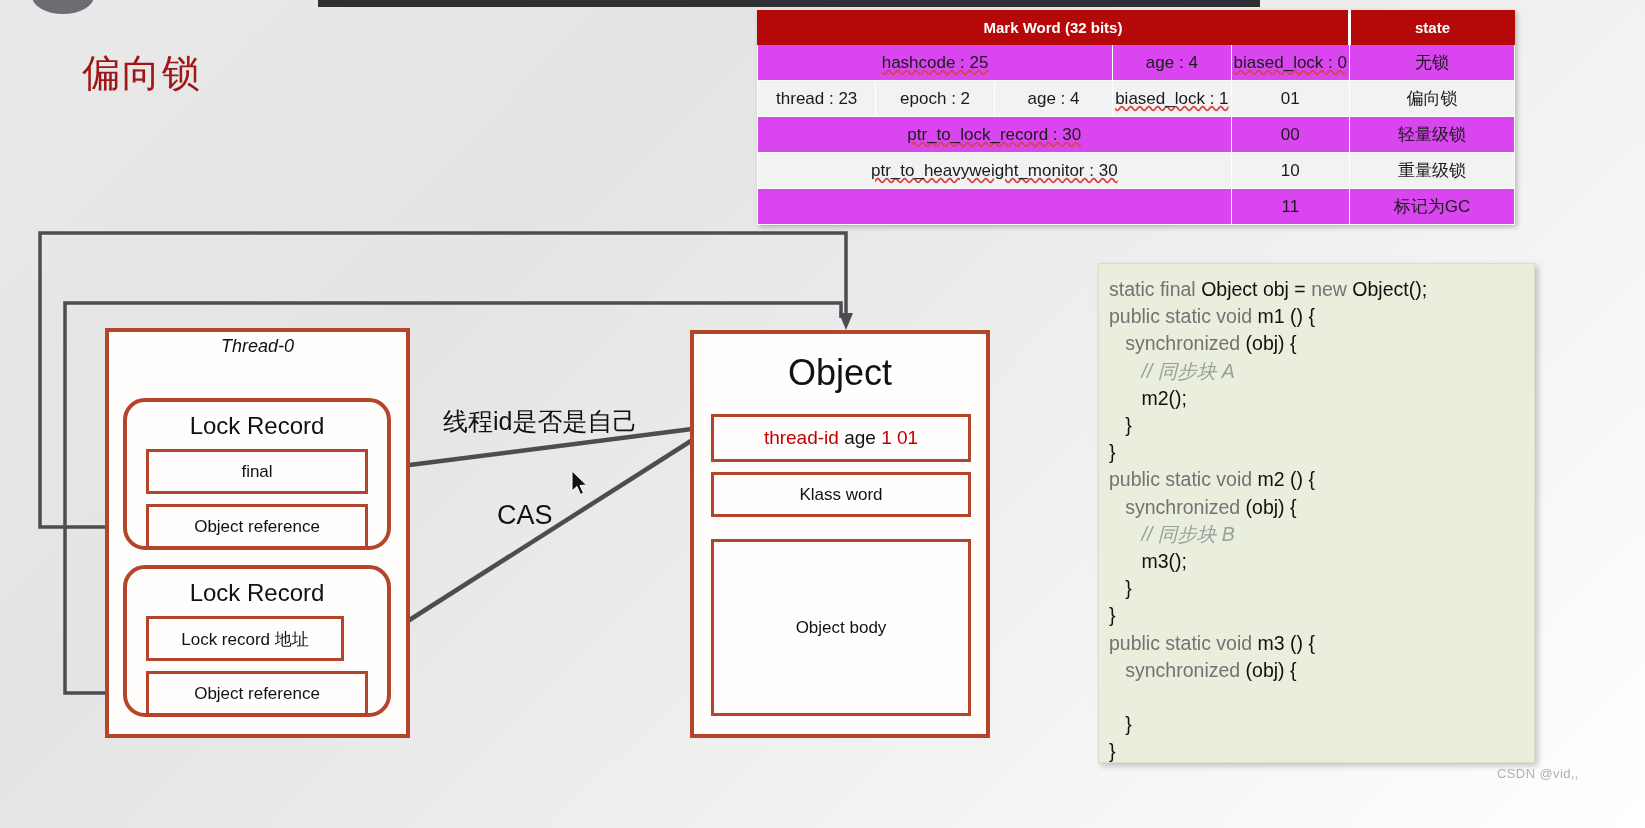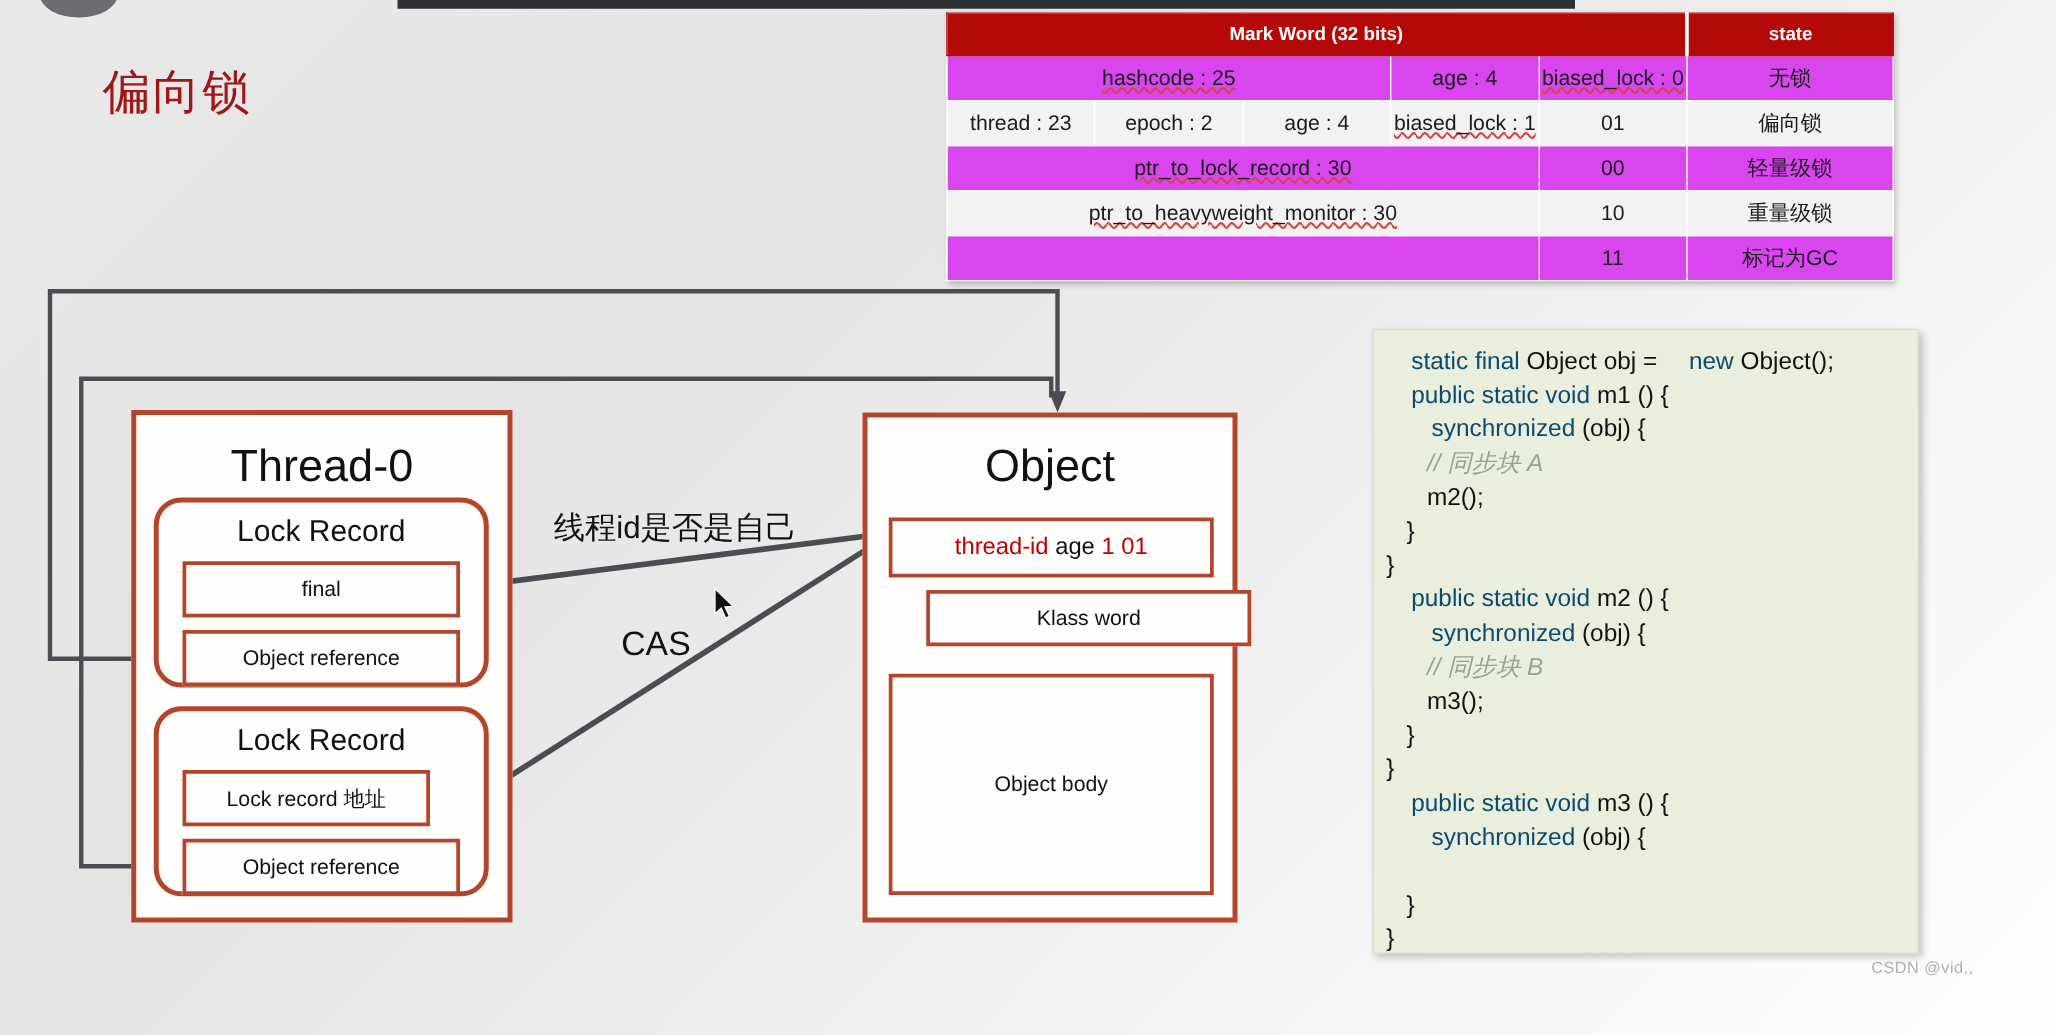--- a/index.html
+++ b/index.html
@@ -48,48 +48,48 @@
   }
   td.state-cell{border-left:3px solid #ffffff;}
   
   #code-panel{
     position:absolute;left:1098px;top:263px;width:437px;height:500px;
     background:#e9eedd;border:1px solid #d8ddcd;
     box-shadow:3px 3px 6px rgba(0,0,0,.22);
     padding:12px 0 0 10px;box-sizing:border-box;
     font-size:19.5px;line-height:27.2px;color:#111;white-space:pre;
   }
-  #code-panel .kw{color:#0c4a6e;margin-left:20px;}
+  #code-panel .kw{color:#737373;}
   #code-panel .cm{color:#9aa09a;font-style:italic;}
   
   .dbox{position:absolute;box-sizing:border-box;background:#fffefd;}
   .outer{border:4px solid #b3462a;}
   .rounded{border:4px solid #b3462a;border-radius:22px;}
   .inner{border:3px solid #b3462a;}
   .dbox .lbl{
     position:absolute;left:0;right:0;text-align:center;color:#111;
   }
   #thread-box{left:105px;top:328px;width:305px;height:410px;}
-  #thread-title{top:20px;font-size:36px;}
+  #thread-title{top:4px;font-size:18px;font-style:italic;}
   #lock-record-1{left:123px;top:398px;width:268px;height:152px;}
   #lr1-title{top:10px;font-size:24px;}
   #lr1-null{left:146px;top:449px;width:222px;height:45px;}
   #lr1-objref{left:146px;top:504px;width:222px;height:45px;}
   #lock-record-2{left:123px;top:565px;width:268px;height:152px;}
   #lr2-title{top:10px;font-size:24px;}
   #lr2-addr{left:146px;top:616px;width:198px;height:45px;}
   #lr2-objref{left:146px;top:671px;width:222px;height:45px;}
   .slot-txt{
     position:absolute;left:0;right:0;top:50%;transform:translateY(-50%);
     text-align:center;font-size:17px;color:#111;
   }
   #object-box{left:690px;top:330px;width:300px;height:408px;}
   #object-title{top:18px;font-size:36px;}
   #obj-markword{left:711px;top:414px;width:260px;height:48px;}
-  #obj-klass{left:711px;top:472px;width:260px;height:45px;margin-left:30px;}
+  #obj-klass{left:711px;top:472px;width:260px;height:45px;}
   #obj-body{left:711px;top:539px;width:260px;height:177px;}
   .mw-red{color:#c00000;}
   .mw-black{color:#111;}
   
   #label-threadid{position:absolute;left:443px;top:405px;font-size:25px;color:#111;text-align:center;}
   #label-cas{position:absolute;left:497px;top:500px;font-size:27px;color:#111;}
   
   #overlay{position:absolute;left:0;top:0;width:1645px;height:828px;pointer-events:none;}
   
   #cursor{position:absolute;left:570px;top:470px;width:20px;height:28px;}

